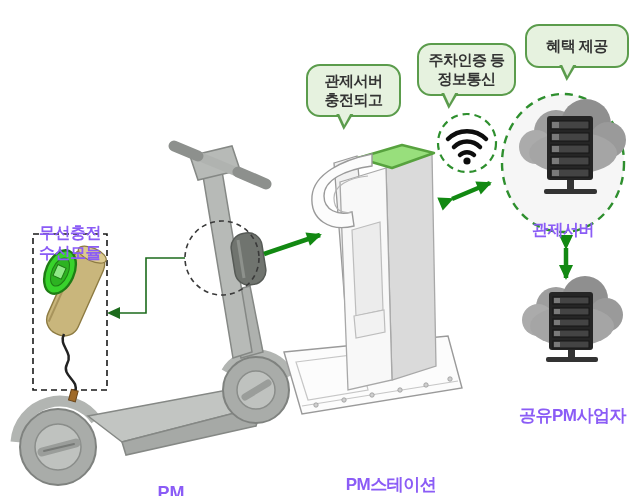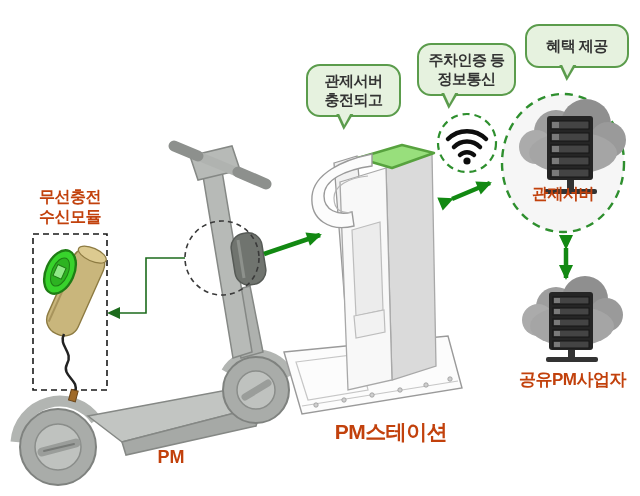--- a/index.html
+++ b/index.html
@@ -2,22 +2,22 @@
 <html><head>
 <meta charset="utf-8">
 <style>
   html,body{margin:0;padding:0;background:#fff;}
   .stage{
     position:relative;width:640px;height:496px;background:#ffffff;overflow:hidden;
     font-family:"Liberation Sans","DejaVu Sans",sans-serif;
   }
   .stage svg.scene{position:absolute;left:0;top:0;}
   .glabel{
-    position:absolute;color:#c2410c;font-weight:700;text-align:center;
-    white-space:pre-line;line-height:1.25;z-index:4;letter-spacing:-0.5px;
+    position:absolute;color:#8b5cf6;font-weight:700;text-align:center;
+    white-space:pre-line;line-height:1.25;z-index:4;letter-spacing:-0.5px;margin-top:36px;
   }
   .bubble{
     position:absolute;background:#e6f2df;border:2px solid #5b9c4c;border-radius:14px;
     display:flex;align-items:center;justify-content:center;text-align:center;
     font-weight:700;font-size:15px;line-height:1.22;color:#333;
     white-space:pre-line;z-index:5;padding:4px 8px;box-sizing:border-box;
     letter-spacing:-0.5px;
   }
   .bubble::before{
     content:"";position:absolute;bottom:-15px;left:var(--tail-left,16px);
@@ -28,21 +28,21 @@
     content:"";position:absolute;bottom:-10px;left:calc(var(--tail-left,16px) + 3px);
     width:0;height:0;border-style:solid;border-width:12px 3px 0 9px;
     border-color:#e6f2df transparent transparent transparent;transform:skewX(-16deg);
   }
   .b-push{left:202px;top:88px;width:97px;height:53px;--tail-left:14px;}
   .b-safe{left:306px;top:64px;width:95px;height:53px;--tail-left:26px;}
   .b-park{left:417px;top:43px;width:99px;height:53px;--tail-left:20px;}
   .b-benefit{left:525px;top:24px;width:104px;height:44px;--tail-left:30px;}
   .l-module{left:10px;top:187px;width:120px;font-size:16px;}
   .l-pm{left:143px;top:446px;width:56px;font-size:18px;letter-spacing:0;}
-  .l-station{left:328px;top:419px;width:126px;font-size:21px;}
+  .l-station{left:328px;top:438px;width:126px;font-size:17px;}
   .l-server{left:507px;top:184px;width:112px;font-size:16px;z-index:2;text-align:center;}
   .l-operator{left:500px;top:369px;width:145px;font-size:17px;}
 </style>
 </head>
 <body>
 
 <div class="stage">
 
   <svg class="scene" width="640" height="496" viewBox="0 0 640 496">
     <defs>

